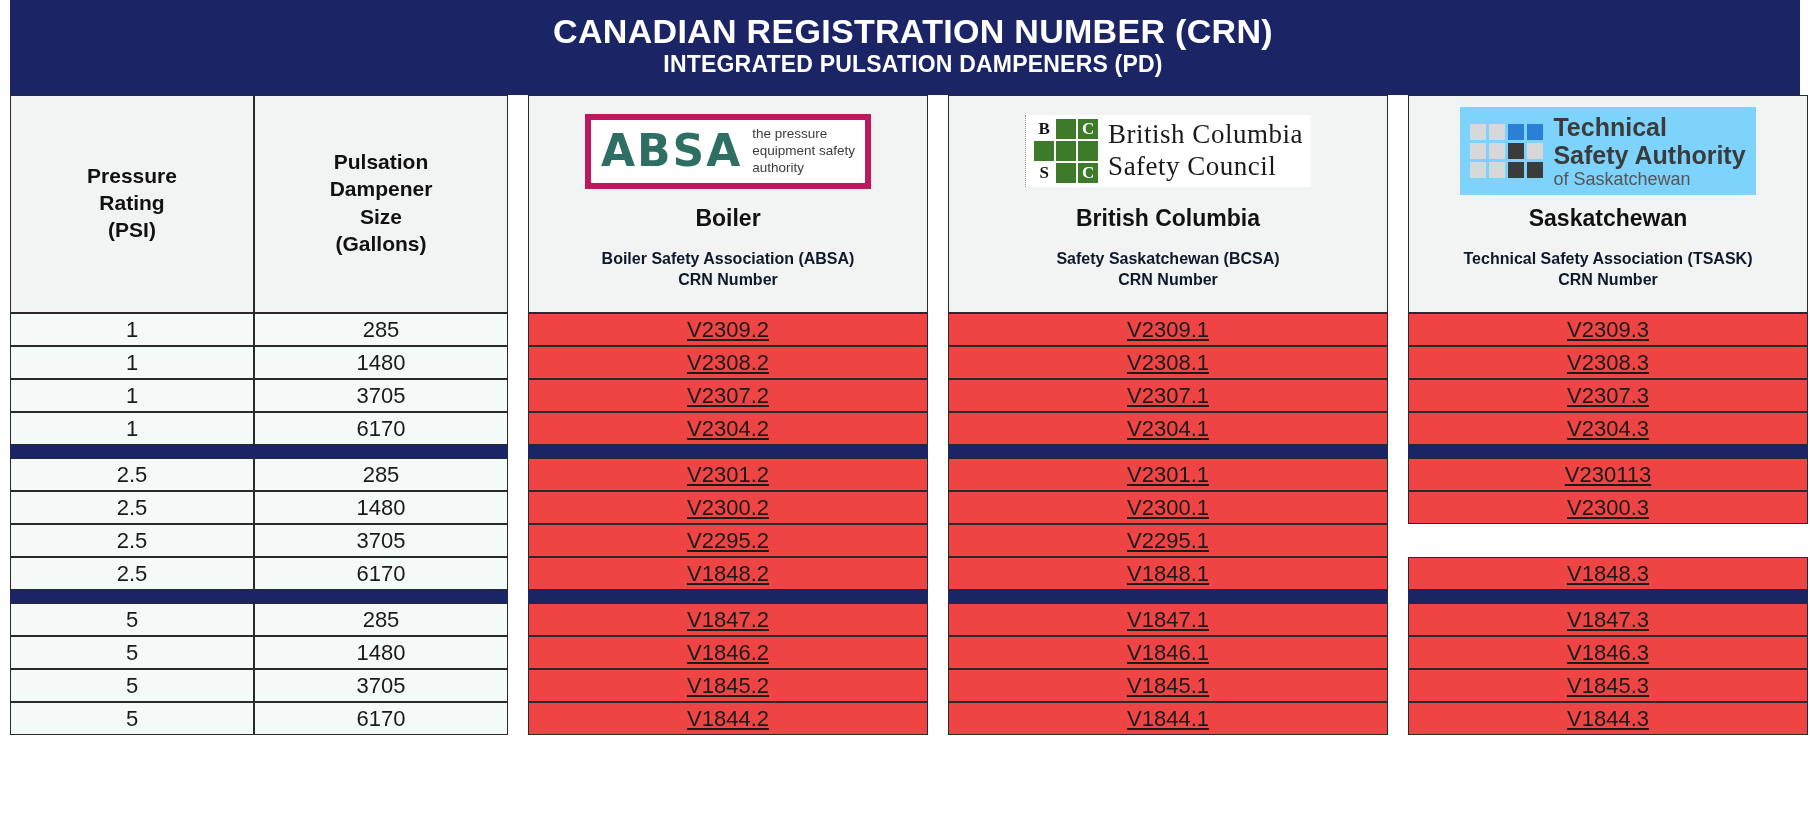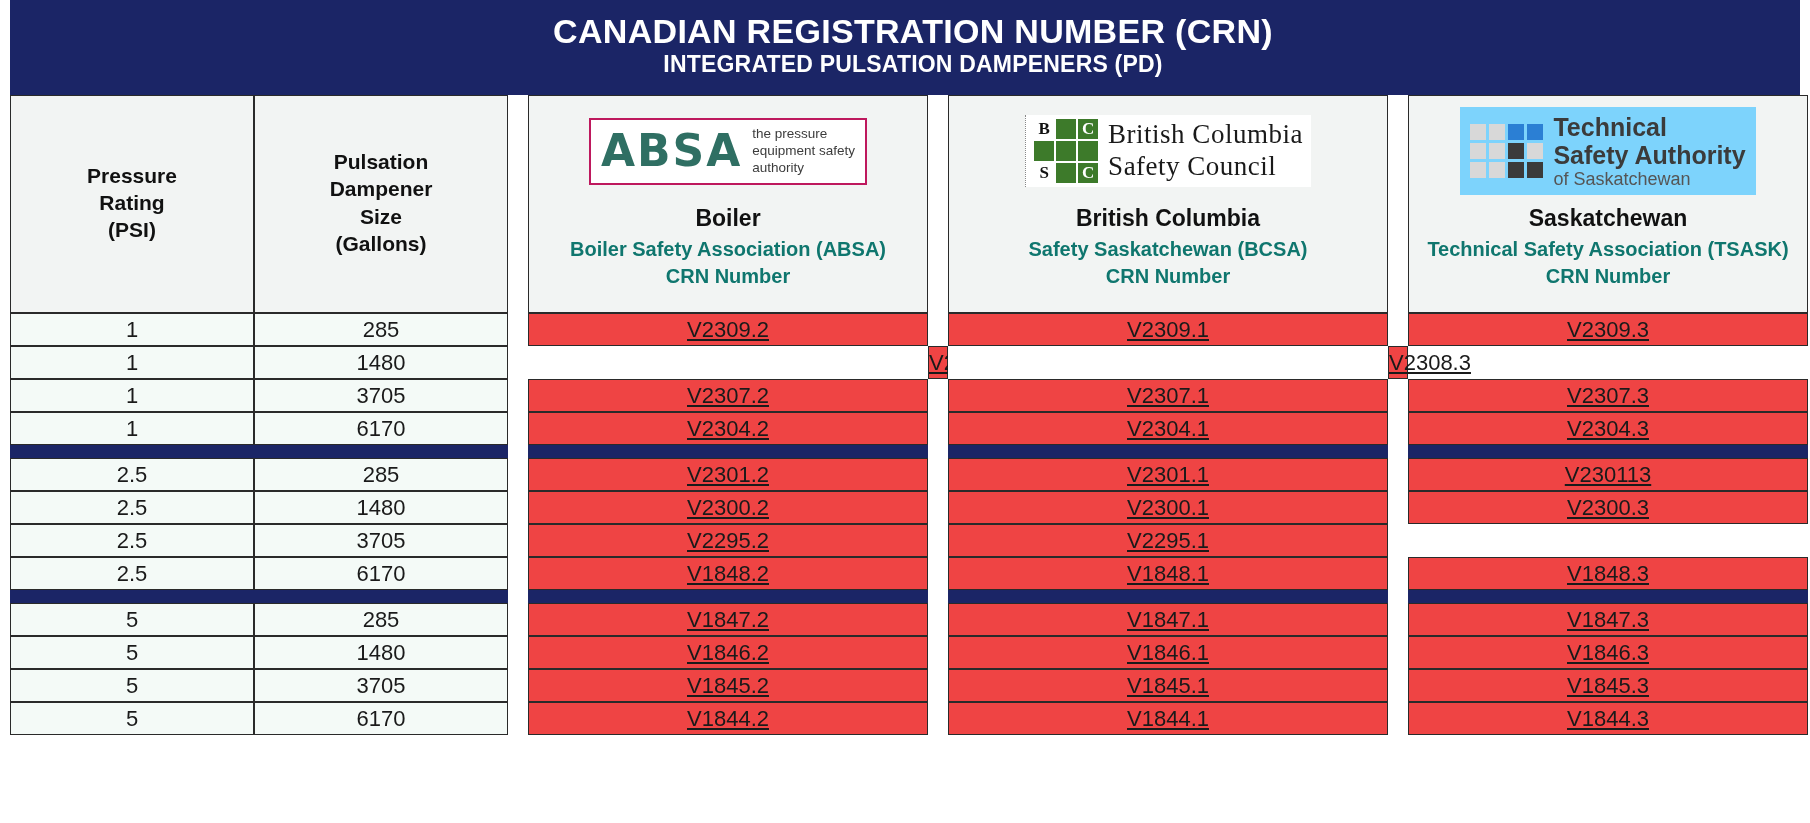--- a/index.html
+++ b/index.html
@@ -73,43 +73,43 @@
     line-height: 1.3;
     color: #111111;
   }
   .hdr-prov {
     font-size: 23px;
     font-weight: bold;
     margin-top: 6px;
     color: #111111;
   }
   .hdr-assoc {
-    font-size: 20px;
+    font-size: 16px;
     font-weight: bold;
     line-height: 1.35;
-    margin-top: 4px;
-    color: #0f766e;
+    margin-top: 16px;
+    color: #0f172a;
   }
   .logo-wrap {
     height: 95px;
     display: flex;
     align-items: center;
     justify-content: center;
     width: 100%;
   }
 
   
   
   .absa {
     display: flex;
     align-items: center;
     gap: 10px;
     background: #ffffff;
     padding: 6px 10px;
-    border: 2px solid #be185d;
+    border: 6px solid #be185d;
   }
   .absa-mark {
     font-family: "DejaVu Sans", sans-serif;
     font-size: 44px;
     font-weight: bold;
     color: #2f6f63;
     letter-spacing: 2px;
     line-height: 1;
   }
   .absa-text {
@@ -333,20 +333,21 @@
         <div class="data-cell crn">V2309.2</div>
         <div class="spacer"></div>
         <div class="data-cell crn">V2309.1</div>
         <div class="spacer"></div>
         <div class="data-cell crn">V2309.3</div>
       </div>
       <div class="grid">
         <div class="data-cell ">1</div>
         <div class="data-cell ">1480</div>
         <div class="spacer"></div>
+        <div class="data-cell crn">V2308.2</div>
         <div class="spacer"></div>
         <div class="data-cell crn">V2308.1</div>
         <div class="spacer"></div>
         <div class="data-cell crn">V2308.3</div>
       </div>
       <div class="grid">
         <div class="data-cell ">1</div>
         <div class="data-cell ">3705</div>
         <div class="spacer"></div>
         <div class="data-cell crn">V2307.2</div>

